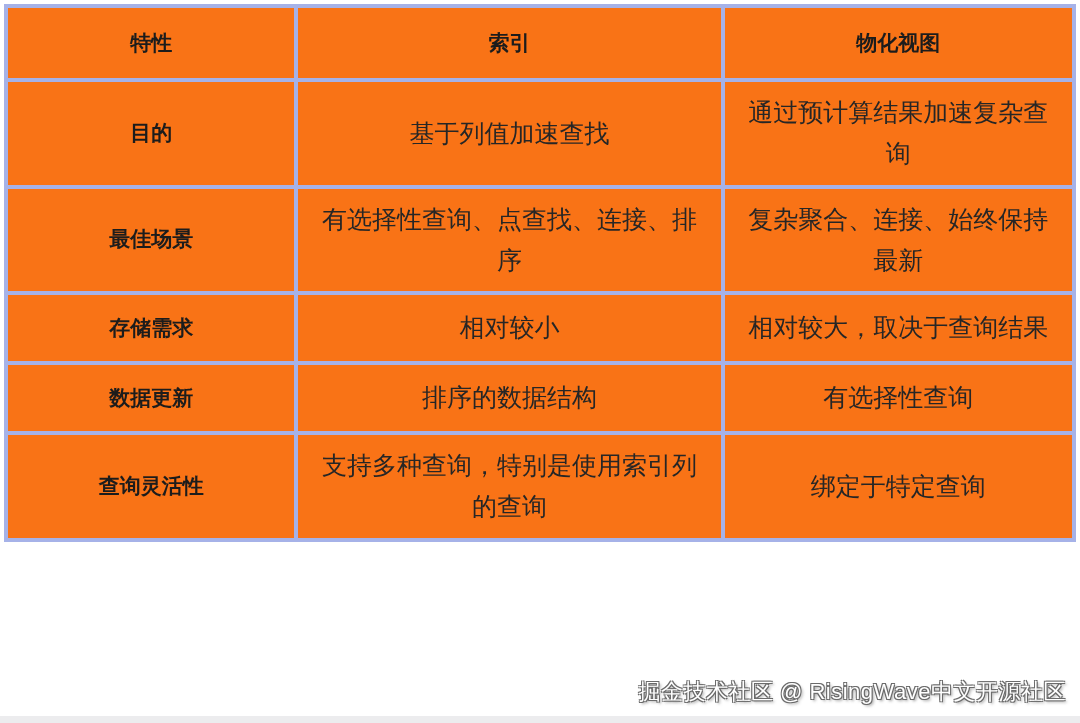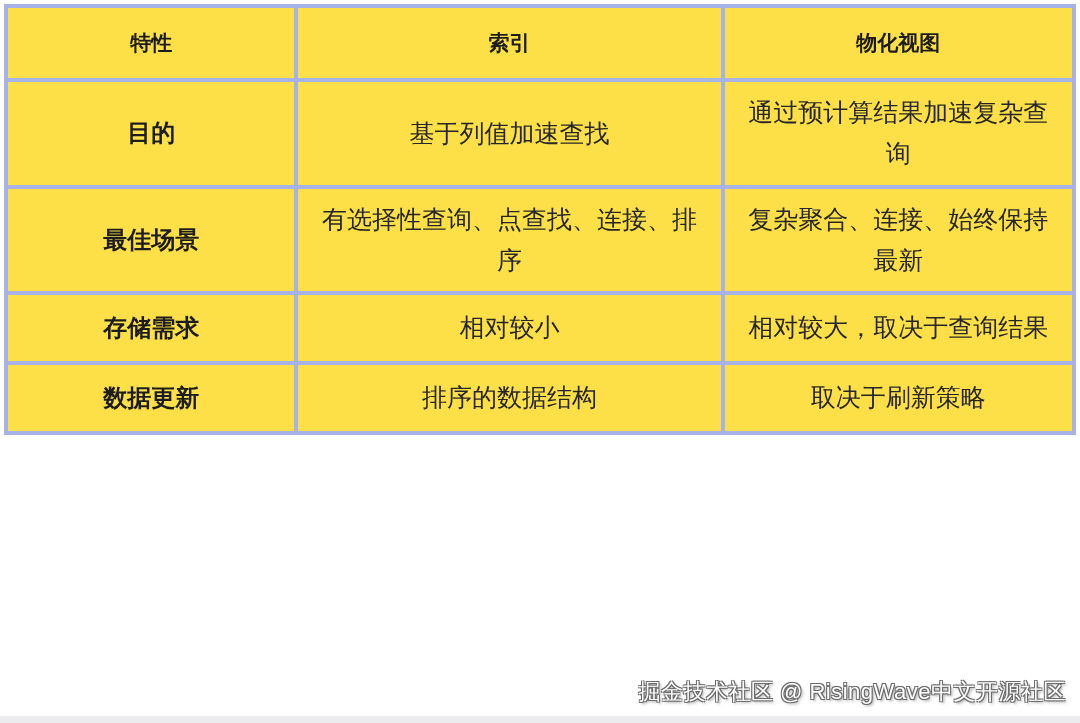--- a/index.html
+++ b/index.html
@@ -27,21 +27,21 @@
     height: 7px;
     background: #ececee;
   }
 
   table.compare-table {
     position: absolute;
     top: 4px;
     left: 4px;
     width: 1072px;
     border-collapse: collapse;
-    background: #fde047;
+    background: #f97316;
     table-layout: fixed;
   }
 
   table.compare-table th,
   table.compare-table td {
     border: 4px solid #a6b2e8;
     text-align: center;
     vertical-align: middle;
     padding: 10px 22px;
     line-height: 1.65;
@@ -53,21 +53,21 @@
   col.c3 { width: 32.9%; }
 
   table.compare-table th {
     font-size: 21px;
     font-weight: 700;
     color: #1c1c1c;
     height: 74px;
   }
 
   td.feature-cell {
-    font-size: 24px;
+    font-size: 21px;
     font-weight: 700;
     color: #1c1c1c;
   }
 
   td.value-cell {
     font-size: 25px;
     font-weight: 500;
     color: #262626;
   }
 
@@ -127,21 +127,26 @@
         <td class="value-cell">复杂聚合、连接、始终保持最新</td>
       </tr>
       <tr class="row-storage">
         <td class="feature-cell">存储需求</td>
         <td class="value-cell">相对较小</td>
         <td class="value-cell">相对较大，取决于查询结果</td>
       </tr>
       <tr class="row-dataupdate">
         <td class="feature-cell">数据更新</td>
         <td class="value-cell">排序的数据结构</td>
-        <td class="value-cell">取决于刷新策略</td>
+        <td class="value-cell">有选择性查询</td>
+      </tr>
+      <tr class="row-flexibility">
+        <td class="feature-cell">查询灵活性</td>
+        <td class="value-cell">支持多种查询，特别是使用索引列的查询</td>
+        <td class="value-cell">绑定于特定查询</td>
       </tr>
     </tbody>
   </table>
 
   <div class="watermark">掘金技术社区 @ RisingWave中文开源社区</div>
 
   <div class="bottom-strip"></div>
 
 </div>
 

